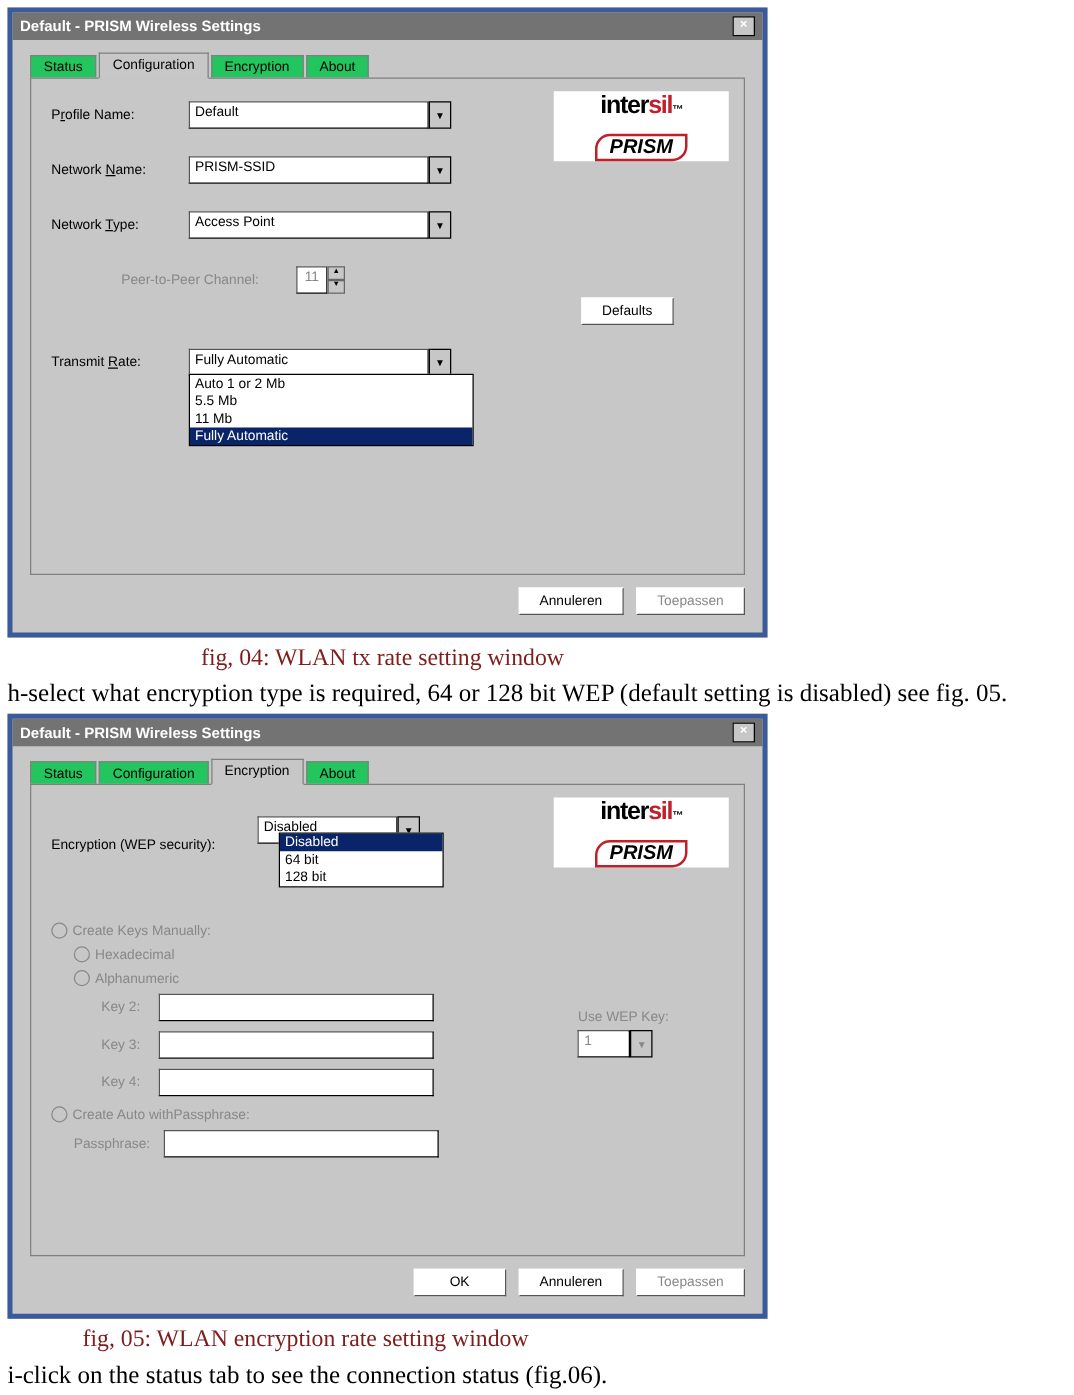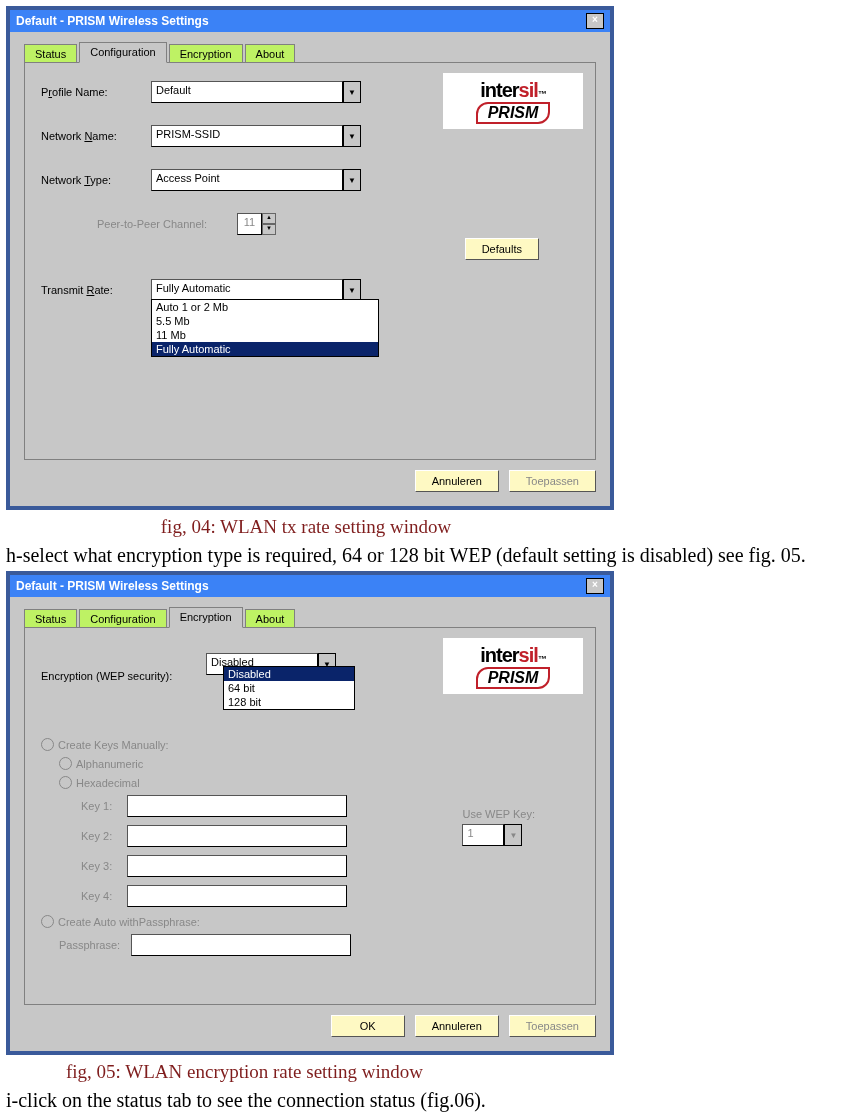--- a/index.html
+++ b/index.html
@@ -25,21 +25,21 @@
     margin: 2px 0 4px 0;
   }
   
   .win {
     width: 600px;
     border: 4px solid #3a5a9a;
     background: #c7c7c7;
     position: relative;
   }
   .titlebar {
-    background: #3b82f6;
+    background: #737373;
     color: #fff;
     font-weight: bold;
     padding: 3px 6px;
     font-size: 12px;
     display: flex;
     justify-content: space-between;
     align-items: center;
   }
   .closebtn {
     width: 16px; height: 14px;
@@ -58,21 +58,21 @@
   
   .tabs {
     display: flex;
     align-items: flex-end;
     margin-bottom: -1px;
   }
   .tab {
     padding: 3px 10px;
     border: 1px solid #808080;
     border-bottom: none;
-    background: #bef264;
+    background: #22c55e;
     font-size: 11px;
     margin-right: 2px;
     position: relative;
     cursor: pointer;
   }
   .tab.active {
     background: #c7c7c7;
     border-bottom: 1px solid #c7c7c7;
     z-index: 2;
     font-weight: normal;
@@ -147,21 +147,21 @@
     font-size: 6px;
     line-height: 6px;
     text-align: center;
   }
   .btn {
     border: 1px solid #000;
     border-top-color: #fff;
     border-left-color: #fff;
     border-right-color: #555;
     border-bottom-color: #555;
-    background: #fef9c3;
+    background: #ffffff;
     padding: 4px 16px;
     font-size: 11px;
     cursor: pointer;
   }
   .btn.disabled { color: #888; cursor: default; }
   .buttons-row {
     display: flex;
     justify-content: flex-end;
     gap: 10px;
     margin-top: 10px;
@@ -185,21 +185,21 @@
   .logo {
     position: absolute;
     right: 12px;
     top: 10px;
     width: 140px;
     height: 56px;
     background: #fff;
     display: flex;
     flex-direction: column;
     align-items: center;
-    justify-content: center;
+    justify-content: space-between;
     font-family: Arial, sans-serif;
   }
   .logo .brand1 {
     font-size: 20px;
     font-weight: bold;
     color: #000;
     letter-spacing: -1px;
   }
   .logo .brand1 .red { color: #c0202a; }
   .logo .brand2 {
@@ -367,31 +367,27 @@
       </div>
 
       <div style="height:50px;"></div>
 
       <div class="encrow disabled-text">
         <span class="radio"></span>
         <span>Create Keys Manually:</span>
       </div>
       <div class="encrow indent1 disabled-text">
         <span class="radio"></span>
-        <span>Alphanumeric</span>
+        <span>Hexadecimal</span>
       </div>
       <div class="encrow indent1 disabled-text">
         <span class="radio"></span>
-        <span>Hexadecimal</span>
-      </div>
-
-      <div class="keyrow">
-          <div class="klbl">Key 1:</div>
-          <input class="sunken" disabled="" style="">
-        </div>
+        <span>Alphanumeric</span>
+      </div>
+
       <div class="keyrow">
           <div class="klbl">Key 2:</div>
           <input class="sunken" disabled="" style="">
         </div>
       <div class="keyrow">
           <div class="klbl">Key 3:</div>
           <input class="sunken" disabled="" style="">
         </div>
       <div class="keyrow">
           <div class="klbl">Key 4:</div>

